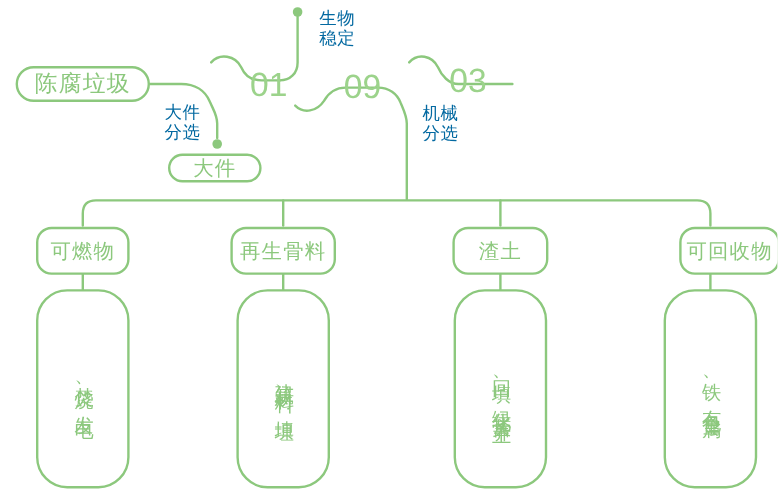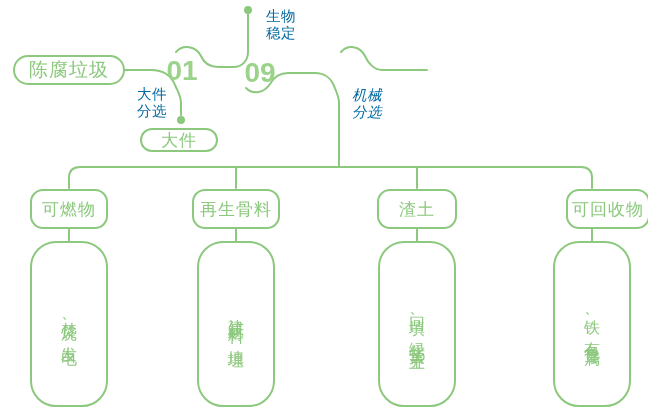--- a/index.html
+++ b/index.html
@@ -25,38 +25,39 @@
   .pill.bulky{left:140px;top:128px;width:78px;height:24px;border-radius:13px;font-size:17px;letter-spacing:1px;}
   .pill.cat{top:189px;height:40px;border-radius:13px;font-size:17px;letter-spacing:1px;}
   .pill.cat1{left:30px;width:78px;}
   .pill.cat2{left:192px;width:88px;}
   .pill.cat3{left:377px;width:80px;}
   .pill.cat4{left:566px;width:84px;}
   .stepnum{
     position:absolute;
     color:#9CD38B;
     font-size:28px;
-    font-weight:700;
+    font-weight:400;
     width:40px;text-align:center;
     line-height:1;
+    margin-left:42px;
   }
   .stepnum.n1{left:162px;top:57px;}
   .stepnum.n2{left:240px;top:59px;}
   .stepnum.n3{left:328px;top:54px;}
   .flabel{
     position:absolute;
     color:#0369a1;
     font-size:14.5px;
     line-height:17px;
     white-space:pre-line;
     letter-spacing:0.5px;
   }
   .flabel.bio{left:266px;top:8px;}
   .flabel.bulky-sort{left:137px;top:86px;}
-  .flabel.mech-sort{left:352px;top:87px;font-style:italic;}
+  .flabel.mech-sort{left:352px;top:87px;}
   .resultbox{
     position:absolute;
     top:241px;height:166px;width:78px;
     box-sizing:border-box;
     border:2px solid #8CC87D;
     border-radius:26px;
     background:#ffffff;
     display:flex;align-items:center;justify-content:center;
   }
   .resultbox.b1{left:30px;}
@@ -96,20 +97,21 @@
     <circle cx="248" cy="10" r="4" fill="#8CC87D"></circle>
     <circle cx="181" cy="120" r="4" fill="#8CC87D"></circle>
   </svg>
 
   <div class="pill source">
     <span>陈腐垃圾</span>
   </div>
 
   <div class="stepnum n1">01</div>
   <div class="stepnum n2">09</div>
+  <div class="stepnum n3">03</div>
 
   <div class="flabel bulky-sort">大件
 分选</div>
   <div class="flabel bio">生物
 稳定</div>
   <div class="flabel mech-sort">机械
 分选</div>
 
   <div class="pill bulky">
     <span>大件</span>

